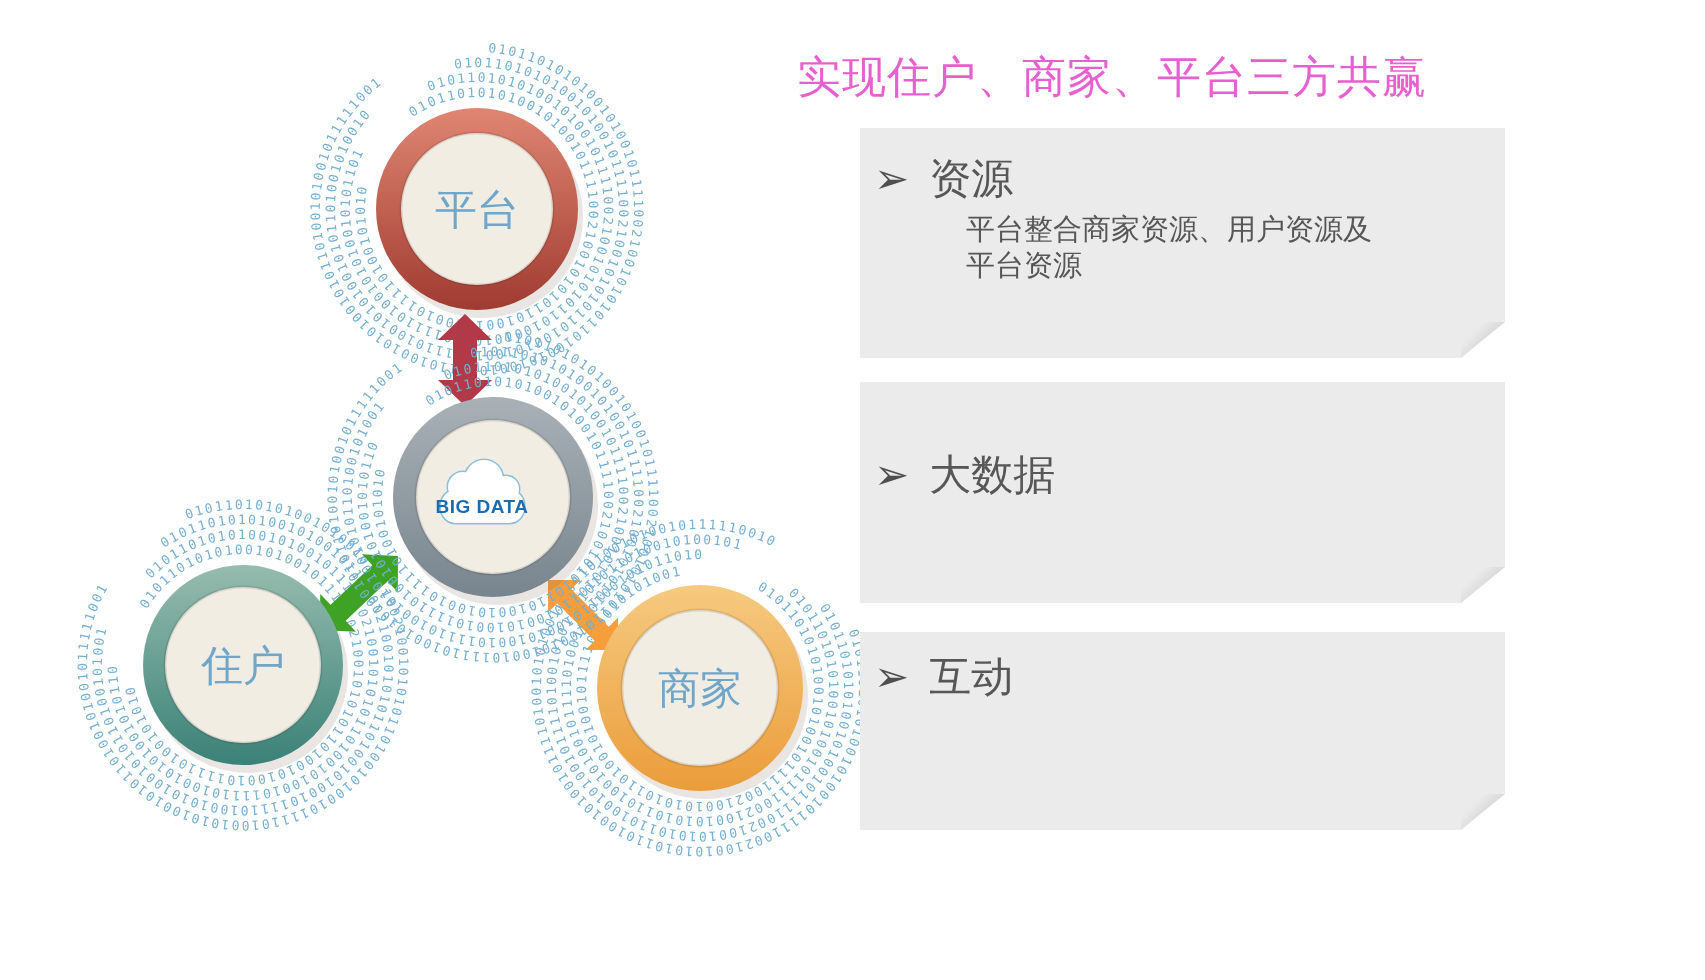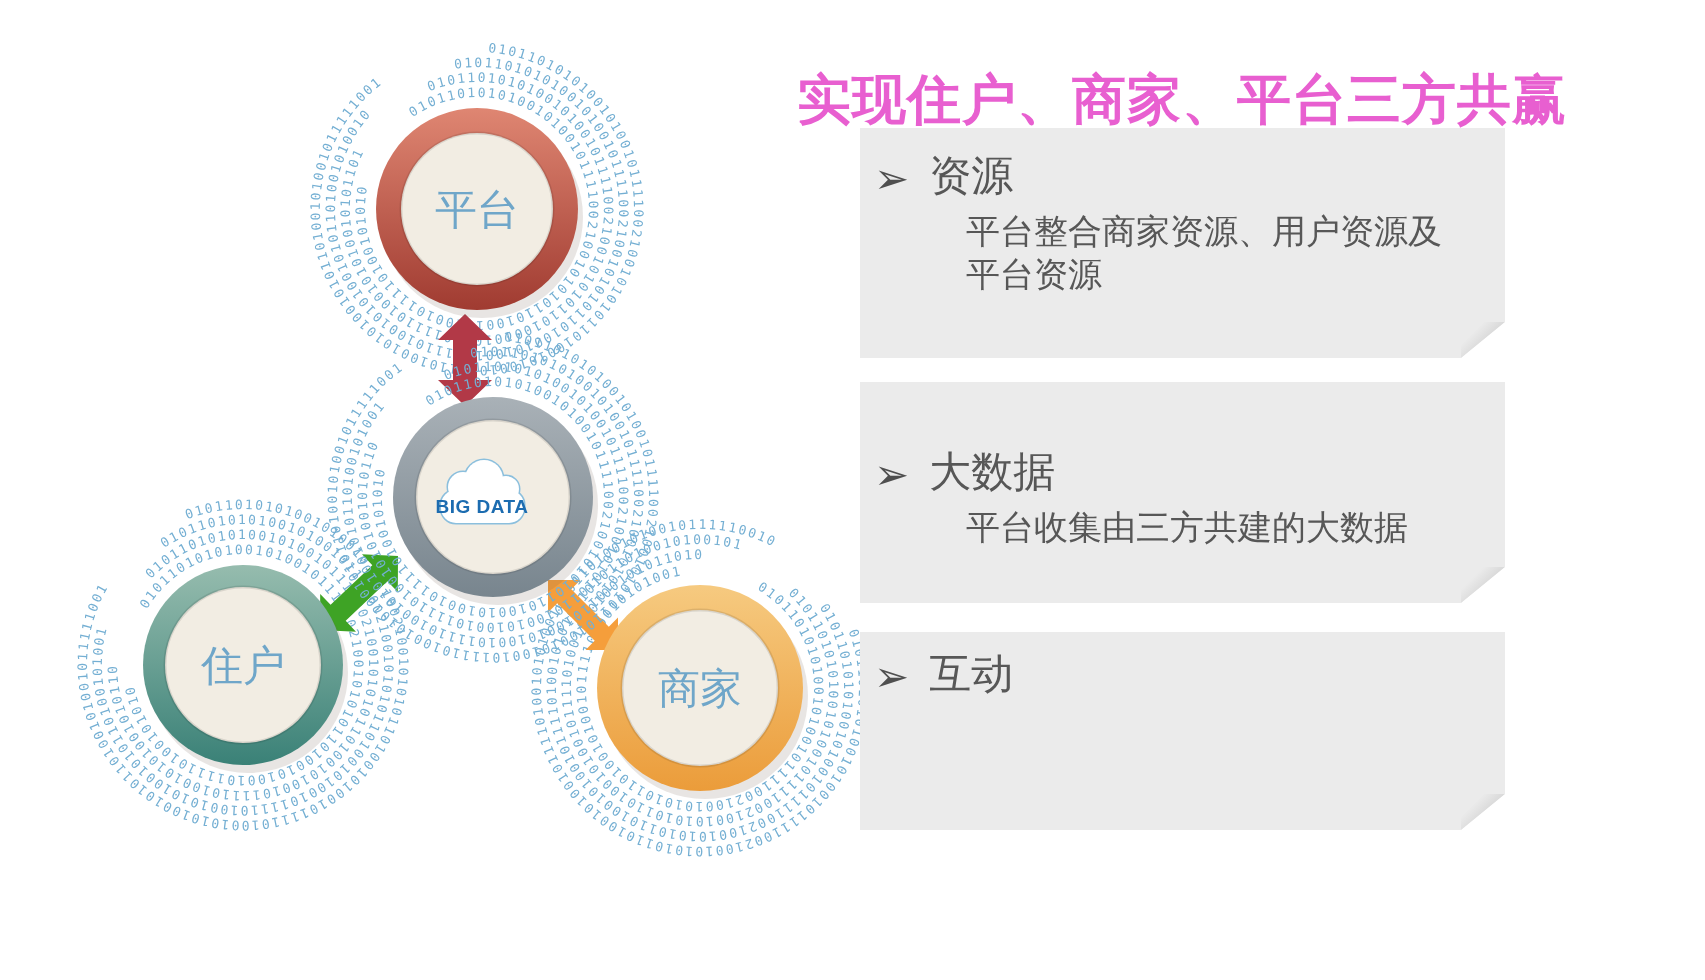--- a/index.html
+++ b/index.html
@@ -1,32 +1,32 @@
 <!DOCTYPE html>
 <html><head>
 <meta charset="utf-8">
 <style>
   html,body{margin:0;padding:0;background:#ffffff;}
   .stage{position:relative;width:1705px;height:980px;background:#ffffff;overflow:hidden;
          font-family:"Liberation Sans",sans-serif;}
   #diagram-svg{position:absolute;left:0;top:0;}
-  .page-title{position:absolute;left:797px;top:64px;font-size:54px;font-weight:700;
+  .page-title{position:absolute;left:797px;top:48px;font-size:44px;font-weight:400;
               letter-spacing:1px;color:#e85fd0;white-space:nowrap;}
   .panel{position:absolute;left:860px;width:645px;background:#ebebeb;box-sizing:border-box;
          padding-left:14px;
          clip-path:polygon(0 0,100% 0,100% calc(100% - 36px),calc(100% - 44px) 100%,0 100%);}
   .panel-1{top:128px;height:230px;padding-top:28px;}
   .panel-2{top:382px;height:221px;padding-top:70px;}
   .panel-3{top:632px;height:198px;padding-top:22px;}
   .panel .head{display:flex;align-items:flex-start;}
   .bullet{font-size:42px;line-height:1.1;color:#4f4f4f;margin-right:20px;
           font-family:"DejaVu Sans",sans-serif;}
   .heading{font-size:42px;line-height:1.1;color:#575757;
-           font-family:Liberation Mono, monospace;text-align:right;}
-  .desc{margin-left:92px;margin-top:9px;font-size:34px;line-height:1.25;color:#575757;
+           font-family:Liberation Sans, sans-serif;text-align:right;}
+  .desc{margin-left:92px;margin-top:9px;font-size:29px;line-height:1.25;color:#575757;
         font-family:"Liberation Serif","DejaVu Serif",serif;white-space:pre-line;}
   .fold{position:absolute;right:0;bottom:0;width:44px;height:36px;
         background:linear-gradient(135deg,#ebebeb 28%,#d9d9d9 55%,#a5a5a5 100%);
         clip-path:polygon(0 0,100% 0,0 100%);}
 </style>
 </head>
 <body>
 
 <div class="stage">
 
@@ -138,21 +138,20 @@
     <div class="desc">平台整合商家资源、用户资源及
 平台资源</div>
     <div class="fold"></div>
   </div>
 
   <div class="panel panel-2">
     <div class="head">
       <span class="bullet">➢</span>
       <span class="heading">大数据</span>
     </div>
-    <div class="desc">平台收集由三方共建的大数据</div>
     <div class="fold"></div>
   </div>
 
   <div class="panel panel-3">
     <div class="head">
       <span class="bullet">➢</span>
       <span class="heading">互动</span>
     </div>
     <div class="fold"></div>
   </div>

